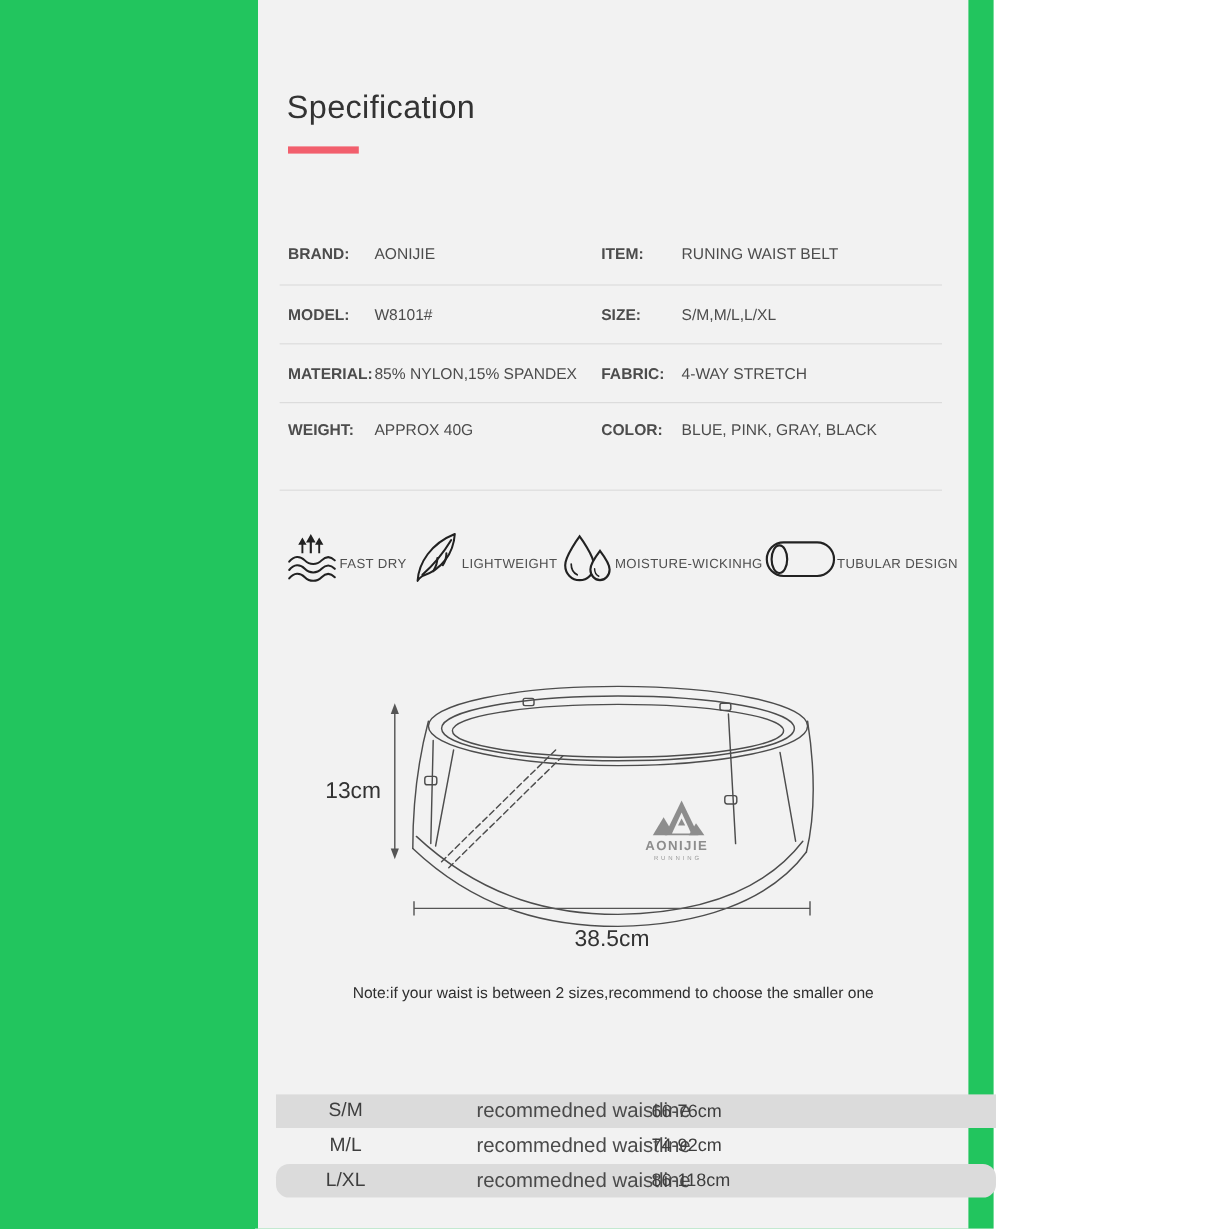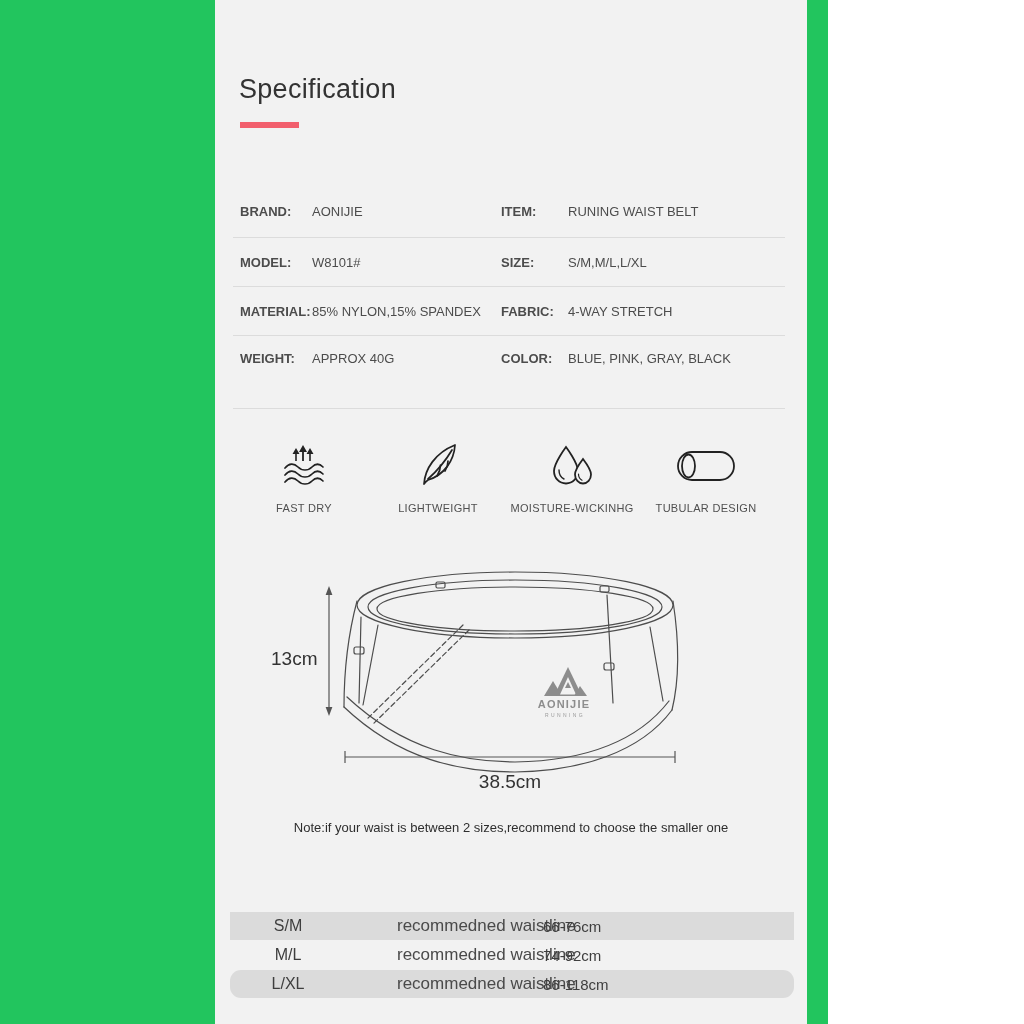--- a/index.html
+++ b/index.html
@@ -15,33 +15,33 @@
   .spec-row.r1{height:52px;}
   .spec-row.r2,.spec-row.r3{height:48px;}
   .spec-row.r4{height:72px;}
   .spec-row span{position:absolute;top:50%;transform:translateY(-50%);white-space:nowrap;
     font-size:13px;color:#4c4c4c;}
   .spec-row.r4 span{top:22px;}
   .spec-label{font-weight:bold;}
   .c-l1{left:7px;text-align:right;}  .c-v1{left:79px;}  .c-l2{left:268px;}  .c-v2{left:335px;}
 
   .features{position:absolute;left:22px;top:438px;width:536px;display:flex;}
-  .feature{flex:1;display:flex;flex-direction:column;align-items:center;text-align:center;}
+  .feature{flex:1;display:flex;flex-direction:row;align-items:center;text-align:center;}
   .icon-box{height:56px;display:flex;align-items:center;justify-content:center;}
   .feature-label{margin-top:8px;font-size:11px;color:#4f4f4f;letter-spacing:.3px;white-space:nowrap;}
 
   .diagram{position:absolute;left:45px;top:555px;}
 
   .note{position:absolute;left:0;top:820px;width:100%;text-align:center;
     font-size:13px;color:#2e2e2e;}
   .banner{position:absolute;left:15px;top:850px;width:564px;height:30px;background:#f8636f;
     color:#ffffff;font-size:17px;line-height:30px;text-align:center;letter-spacing:.4px;}
 
   .size-row{position:absolute;left:15px;width:564px;height:28px;}
-  .size-row.striped{background:#dbdbdb;}
+  .size-row.striped{background:#dbdbdb;padding-left:36px;}
   .size-row span{position:absolute;top:50%;transform:translateY(-50%);white-space:nowrap;}
   .sz{left:36px;width:44px;text-align:center;font-size:16px;color:#3e3e3e;}
   .sl{left:167px;font-size:17px;color:#4a4a4a;}
   .sv{left:313px;font-size:15px;color:#3e3e3e;}
   .row1{top:912px;} .row2{top:941px;} .row3{top:970px;border-radius:11px;}
 
   svg text{font-family:"Liberation Sans", sans-serif;}
 </style>
 </head>
 <body>

